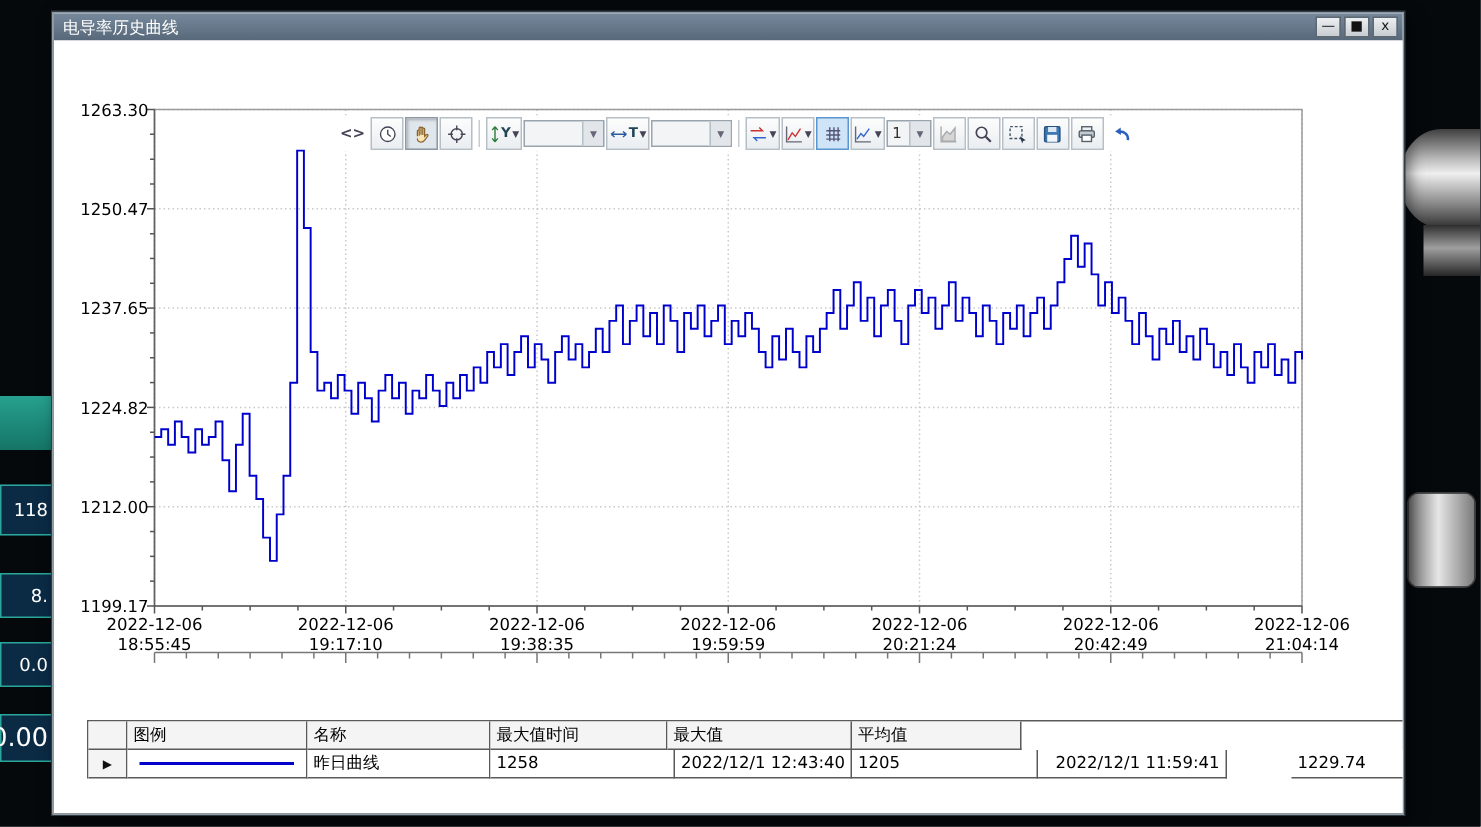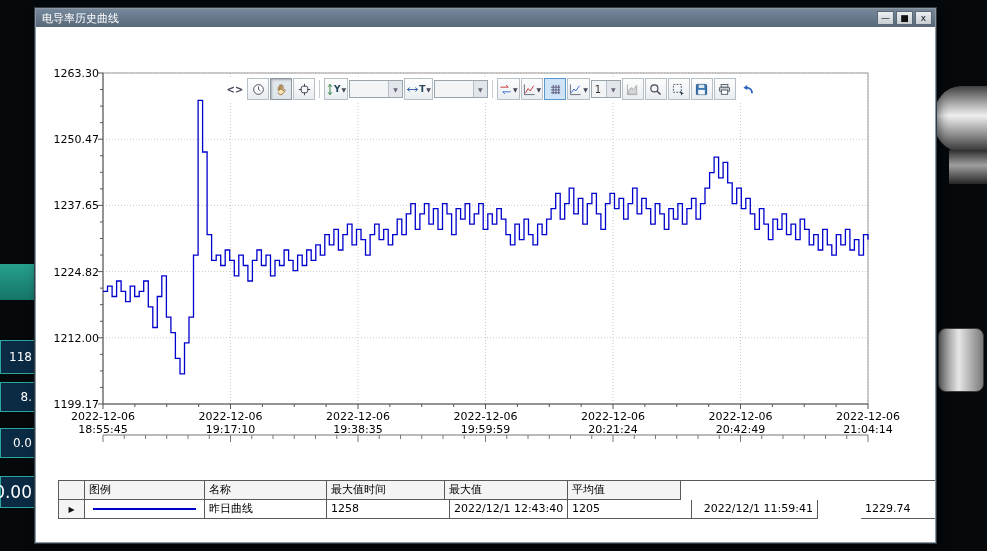--- a/index.html
+++ b/index.html
@@ -7,21 +7,21 @@
          font-family:"DejaVu Sans","Liberation Sans",sans-serif;}
 
   
   .topbox1{position:absolute;left:700px;top:10px;width:30px;height:18px;background:#16242c;}
   .topbox2{position:absolute;left:898px;top:8px;width:34px;height:24px;background:#1c2d36;}
   .teal-block{position:absolute;left:0;top:264px;width:36px;height:36px;
               background:linear-gradient(180deg,#27a08f,#157566);}
   .lw{position:absolute;left:0;width:36px;box-sizing:border-box;color:#fff;
       background:#0b2a44;border:1px solid #2aa79a;font-size:12px;
       display:flex;align-items:center;justify-content:flex-end;padding-right:3px;}
-  .lw1{top:340px;height:34px;}
+  .lw1{top:323px;height:34px;}
   .lw2{top:382px;height:30px;}
   .lw3{top:428px;height:30px;}
   .lw4{top:476px;height:32px;font-size:17px;}
   .pipe1{position:absolute;left:933px;top:86px;width:54px;height:66px;
          background:linear-gradient(180deg,#3f3f3f 0%,#b9b9b9 30%,#efefef 45%,#8a8a8a 75%,#303030 100%);
          border-top-left-radius:28px 33px;border-bottom-left-radius:28px 33px;}
   .pipe2{position:absolute;left:949px;top:150px;width:38px;height:34px;
          background:linear-gradient(180deg,#2e2e2e,#9f9f9f 45%,#262626);}
   .tank{position:absolute;left:938px;top:328px;width:44px;height:62px;border:1px solid #3c3c3c;
         background:linear-gradient(90deg,#6e6e6e,#e6e6e6 45%,#7a7a7a);border-radius:8px;}

